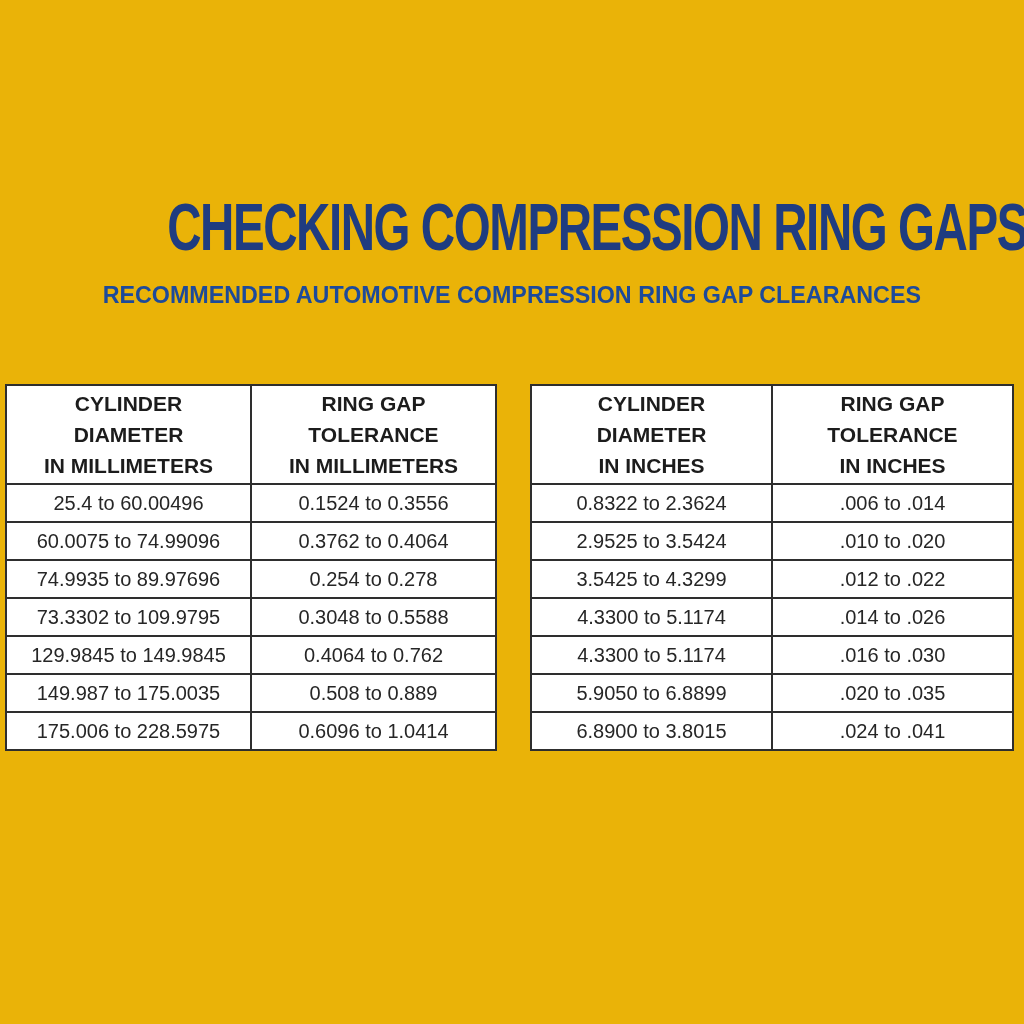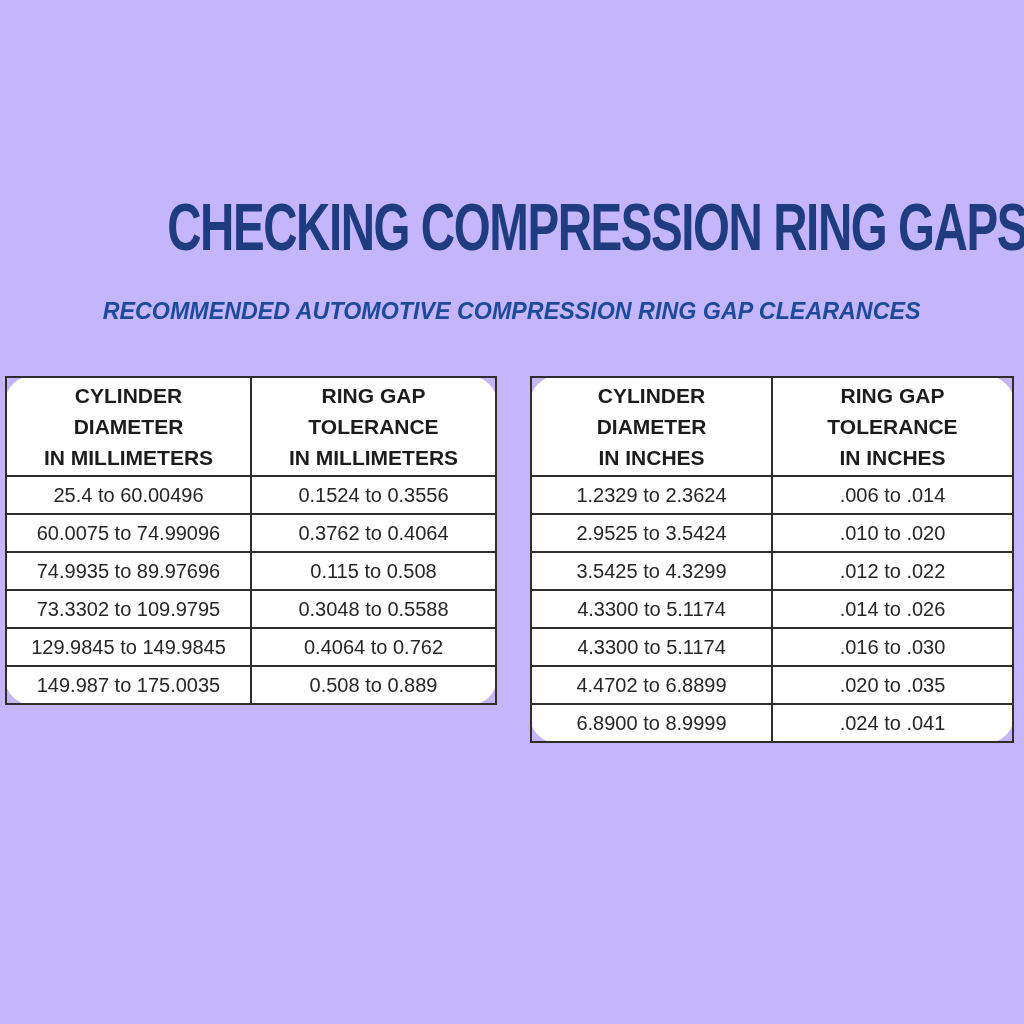--- a/index.html
+++ b/index.html
@@ -5,21 +5,21 @@
   html, body {
     margin: 0;
     padding: 0;
     background: #ffffff;
     font-family: "Liberation Sans", sans-serif;
   }
   .page {
     position: relative;
     width: 1024px;
     height: 1024px;
-    background: #c4b5fd;
+    background: #eab308;
     overflow: hidden;
   }
   .title-wrap {
     position: absolute;
     top: 192px;
     left: 0;
     width: 1024px;
     text-align: center;
     white-space: nowrap;
   }
@@ -28,44 +28,42 @@
     font-size: 66px;
     line-height: 70px;
     font-weight: bold;
     color: #1f3c80;
     letter-spacing: -2px;
     transform: scaleX(0.72);
     transform-origin: 50% 50%;
   }
   .subtitle-wrap {
     position: absolute;
-    top: 296px;
+    top: 280px;
     left: 0;
     width: 1024px;
     text-align: center;
     white-space: nowrap;
-    font-style: italic;
   }
   .subtitle-text {
     display: inline-block;
     font-size: 24px;
     line-height: 30px;
     font-weight: bold;
     color: #1d4a9a;
     letter-spacing: 0px;
     transform: scaleX(0.97);
     transform-origin: 50% 50%;
   }
   .gap-table {
     position: absolute;
-    top: 376px;
+    top: 384px;
     border-collapse: collapse;
     table-layout: fixed;
     background: #ffffff;
-    border-radius: 27px;
   }
   .gap-table.metric { left: 5px;   width: 492px; }
   .gap-table.inches { left: 530px; width: 484px; }
   .gap-table th, .gap-table td {
     border: 2px solid #2e2e2e;
     text-align: center;
     vertical-align: middle;
     padding: 0;
   }
   .gap-table th {
@@ -111,73 +109,77 @@
         <tr>
           <td>25.4 to 60.00496</td>
           <td>0.1524 to 0.3556</td>
         </tr>
         <tr>
           <td>60.0075 to 74.99096</td>
           <td>0.3762 to 0.4064</td>
         </tr>
         <tr>
           <td>74.9935 to 89.97696</td>
-          <td>0.115 to 0.508</td>
+          <td>0.254 to 0.278</td>
         </tr>
         <tr>
           <td>73.3302 to 109.9795</td>
           <td>0.3048 to 0.5588</td>
         </tr>
         <tr>
           <td>129.9845 to 149.9845</td>
           <td>0.4064 to 0.762</td>
         </tr>
         <tr>
           <td>149.987 to 175.0035</td>
           <td>0.508 to 0.889</td>
+        </tr>
+        <tr>
+          <td>175.006 to 228.5975</td>
+          <td>0.6096 to 1.0414</td>
         </tr>
       </tbody>
   </table>
 
   <table class="gap-table inches">
     <thead>
       <tr>
         <th>CYLINDER
 DIAMETER
 IN INCHES</th>
         <th>RING GAP
 TOLERANCE
 IN INCHES</th>
       </tr>
     </thead>
     <tbody>
         <tr>
-          <td>1.2329 to 2.3624</td>
+          <td>0.8322 to 2.3624</td>
           <td>.006 to .014</td>
         </tr>
         <tr>
           <td>2.9525 to 3.5424</td>
           <td>.010 to .020</td>
         </tr>
         <tr>
           <td>3.5425 to 4.3299</td>
           <td>.012 to .022</td>
         </tr>
         <tr>
           <td>4.3300 to 5.1174</td>
           <td>.014 to .026</td>
         </tr>
         <tr>
           <td>4.3300 to 5.1174</td>
           <td>.016 to .030</td>
         </tr>
         <tr>
-          <td>4.4702 to 6.8899</td>
+          <td>5.9050 to 6.8899</td>
           <td>.020 to .035</td>
         </tr>
         <tr>
-          <td>6.8900 to 8.9999</td>
+          <td>6.8900 to 3.8015</td>
           <td>.024 to .041</td>
         </tr>
       </tbody>
   </table>
 
 </div>
 
 </body></html>

